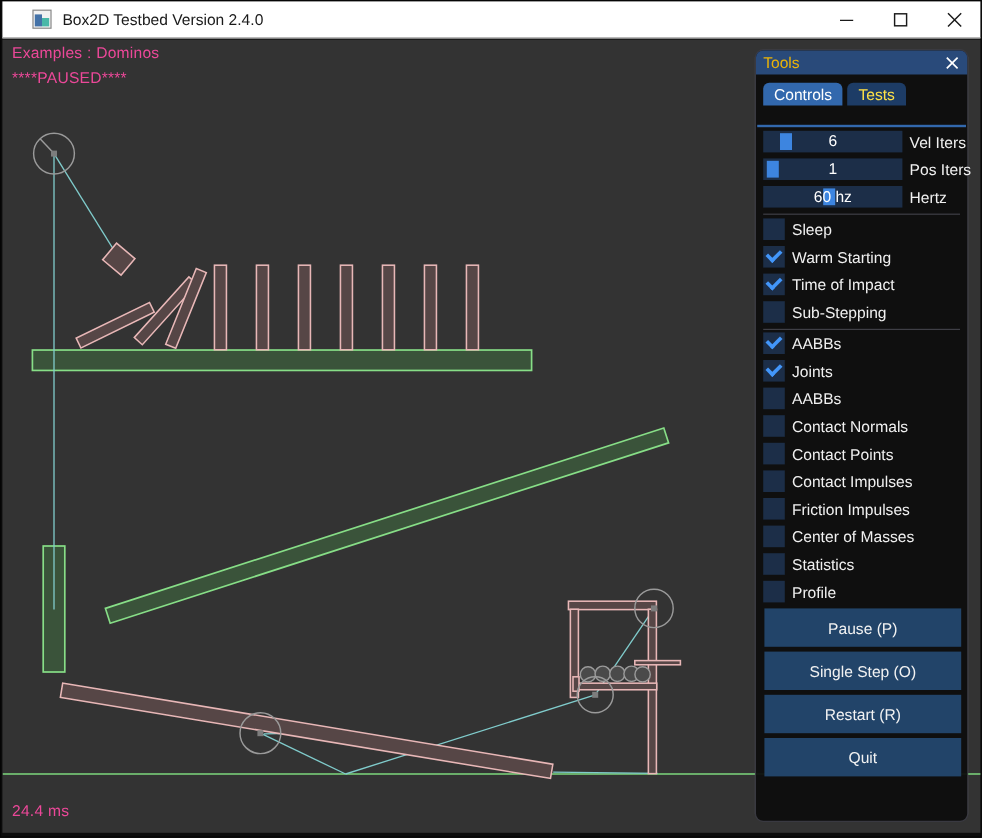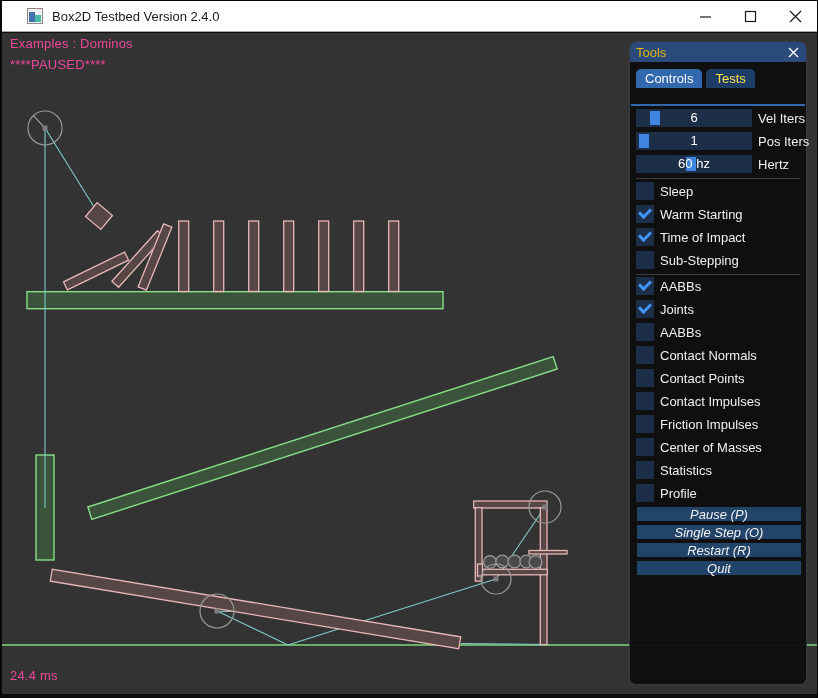--- a/index.html
+++ b/index.html
@@ -39,21 +39,21 @@
   .slider-value { position:relative; display:block; width:100%; text-align:center; line-height:18px; color:#fff; }
   .widget-label { margin-left:6px; white-space:nowrap; }
 
   .checkbox { position:relative; width:18px; height:18px; background:#1c2e48; flex:none; }
   .checkbox.checked::after { content:""; position:absolute; left:3px; top:3px; width:9px; height:5px; border-left:3px solid #4296fa; border-bottom:3px solid #4296fa; transform:rotate(-45deg); }
   .check-label { margin-left:6px; white-space:nowrap; }
 
   .separator { height:1px; background:#3f3f46; margin:1px 0 3px 0; }
   .separator.s2 { margin:1px 0 2px 0; }
 
-  .btn { width:164px; height:14px; margin:0 0 4px 1px; background:#224469; color:#f2f2f2; display:flex; align-items:center; justify-content:center;font-style:italic; }
+  .btn { width:164px; height:32px; margin:0 0 4px 1px; background:#224469; color:#f2f2f2; display:flex; align-items:center; justify-content:center; }
 </style>
 </head>
 <body>
 
 <div class="window">
 
   <div class="titlebar">
     <span class="app-icon">
         <span class="ic-blue"></span>
         <span class="ic-teal"></span>

